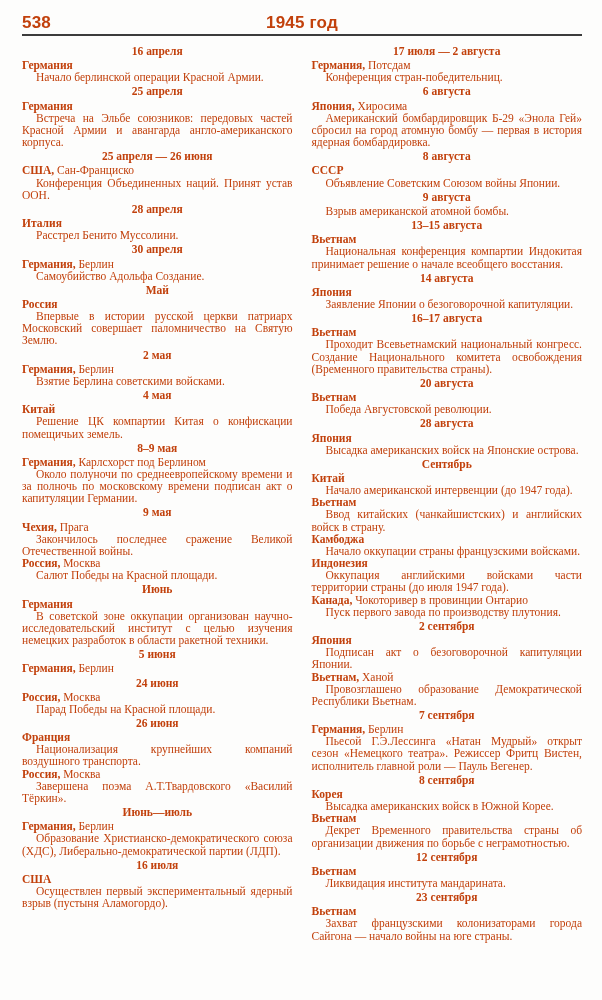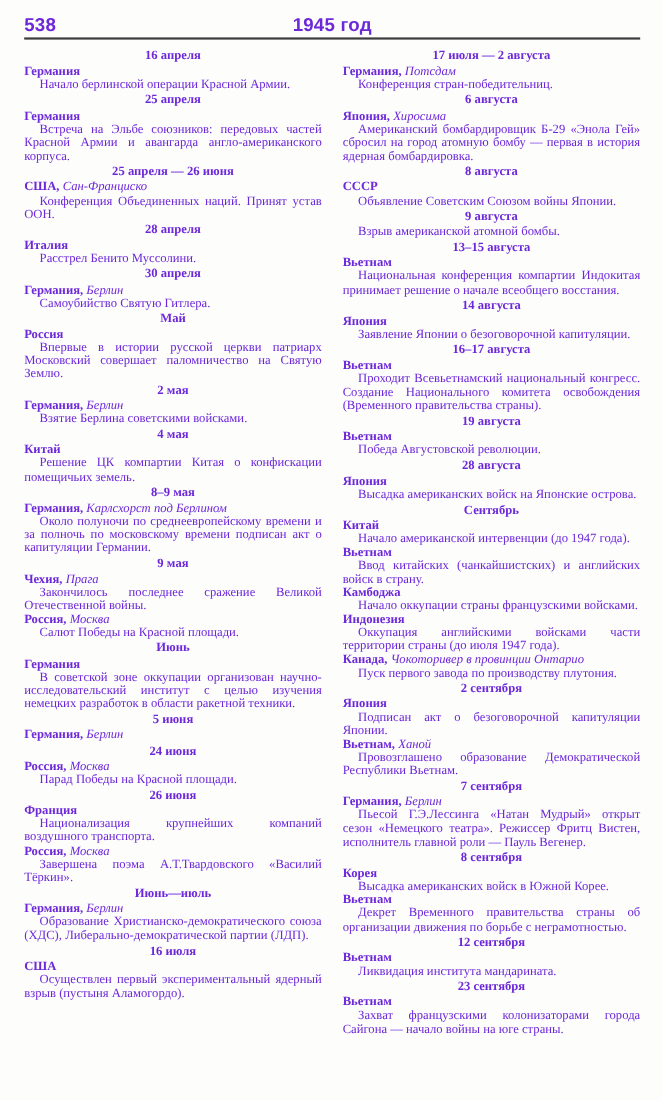--- a/index.html
+++ b/index.html
@@ -6,21 +6,21 @@
     margin: 0;
     padding: 0;
     background: #f6f6f4;
   }
   .page {
     position: relative;
     width: 602px;
     height: 1000px;
     margin: 0 auto;
     background: #fdfdfc;
-    color: #6d28d9;
+    color: #c2410c;
     overflow: hidden;
     box-sizing: border-box;
     padding: 12px 20px 0 22px;
     font-family: "Liberation Serif", serif;
   }
   .page-header {
     position: relative;
     height: 22px;
     border-bottom: 2px solid #3c3c3c;
     font-family: "Liberation Sans", sans-serif;
@@ -57,21 +57,20 @@
     font-weight: bold;
     margin: 2px 0 2px 0;
   }
   .entry { margin: 0; }
   .entry-head {
     margin: 0;
     font-weight: bold;
   }
   .entry-head .loc {
     font-weight: normal;
-    font-style: italic;
   }
   .entry-body {
     margin: 0;
     text-align: justify;
     text-indent: 14px;
     font-family: Liberation Serif, serif;
   }
 </style>
 </head>
 <body>
@@ -99,21 +98,21 @@
           <p class="entry-body">Конференция Объединенных наций. Принят устав ООН.</p>
         </article>
         <h3 class="date">28 апреля</h3>
         <article class="entry">
           <p class="entry-head"><span>Италия</span></p>
           <p class="entry-body">Расстрел Бенито Муссолини.</p>
         </article>
         <h3 class="date">30 апреля</h3>
         <article class="entry">
           <p class="entry-head"><span>Германия,</span><span class="loc"> Берлин</span></p>
-          <p class="entry-body">Самоубийство Святую Гитлера.</p>
+          <p class="entry-body">Самоубийство Адольфа Создание.</p>
         </article>
         <h3 class="date">Май</h3>
         <article class="entry">
           <p class="entry-head"><span>Россия</span></p>
           <p class="entry-body">Впервые в истории русской церкви патриарх Московский совершает паломничество на Святую Землю.</p>
         </article>
         <h3 class="date">2 мая</h3>
         <article class="entry">
           <p class="entry-head"><span>Германия,</span><span class="loc"> Берлин</span></p>
           <p class="entry-body">Взятие Берлина советскими войсками.</p>
@@ -199,21 +198,21 @@
         <h3 class="date">14 августа</h3>
         <article class="entry">
           <p class="entry-head"><span>Япония</span></p>
           <p class="entry-body">Заявление Японии о безоговорочной капитуляции.</p>
         </article>
         <h3 class="date">16–17 августа</h3>
         <article class="entry">
           <p class="entry-head"><span>Вьетнам</span></p>
           <p class="entry-body">Проходит Всевьетнамский национальный конгресс. Создание Национального комитета освобождения (Временного правительства страны).</p>
         </article>
-        <h3 class="date">19 августа</h3>
+        <h3 class="date">20 августа</h3>
         <article class="entry">
           <p class="entry-head"><span>Вьетнам</span></p>
           <p class="entry-body">Победа Августовской революции.</p>
         </article>
         <h3 class="date">28 августа</h3>
         <article class="entry">
           <p class="entry-head"><span>Япония</span></p>
           <p class="entry-body">Высадка американских войск на Японские острова.</p>
         </article>
         <h3 class="date">Сентябрь</h3>

